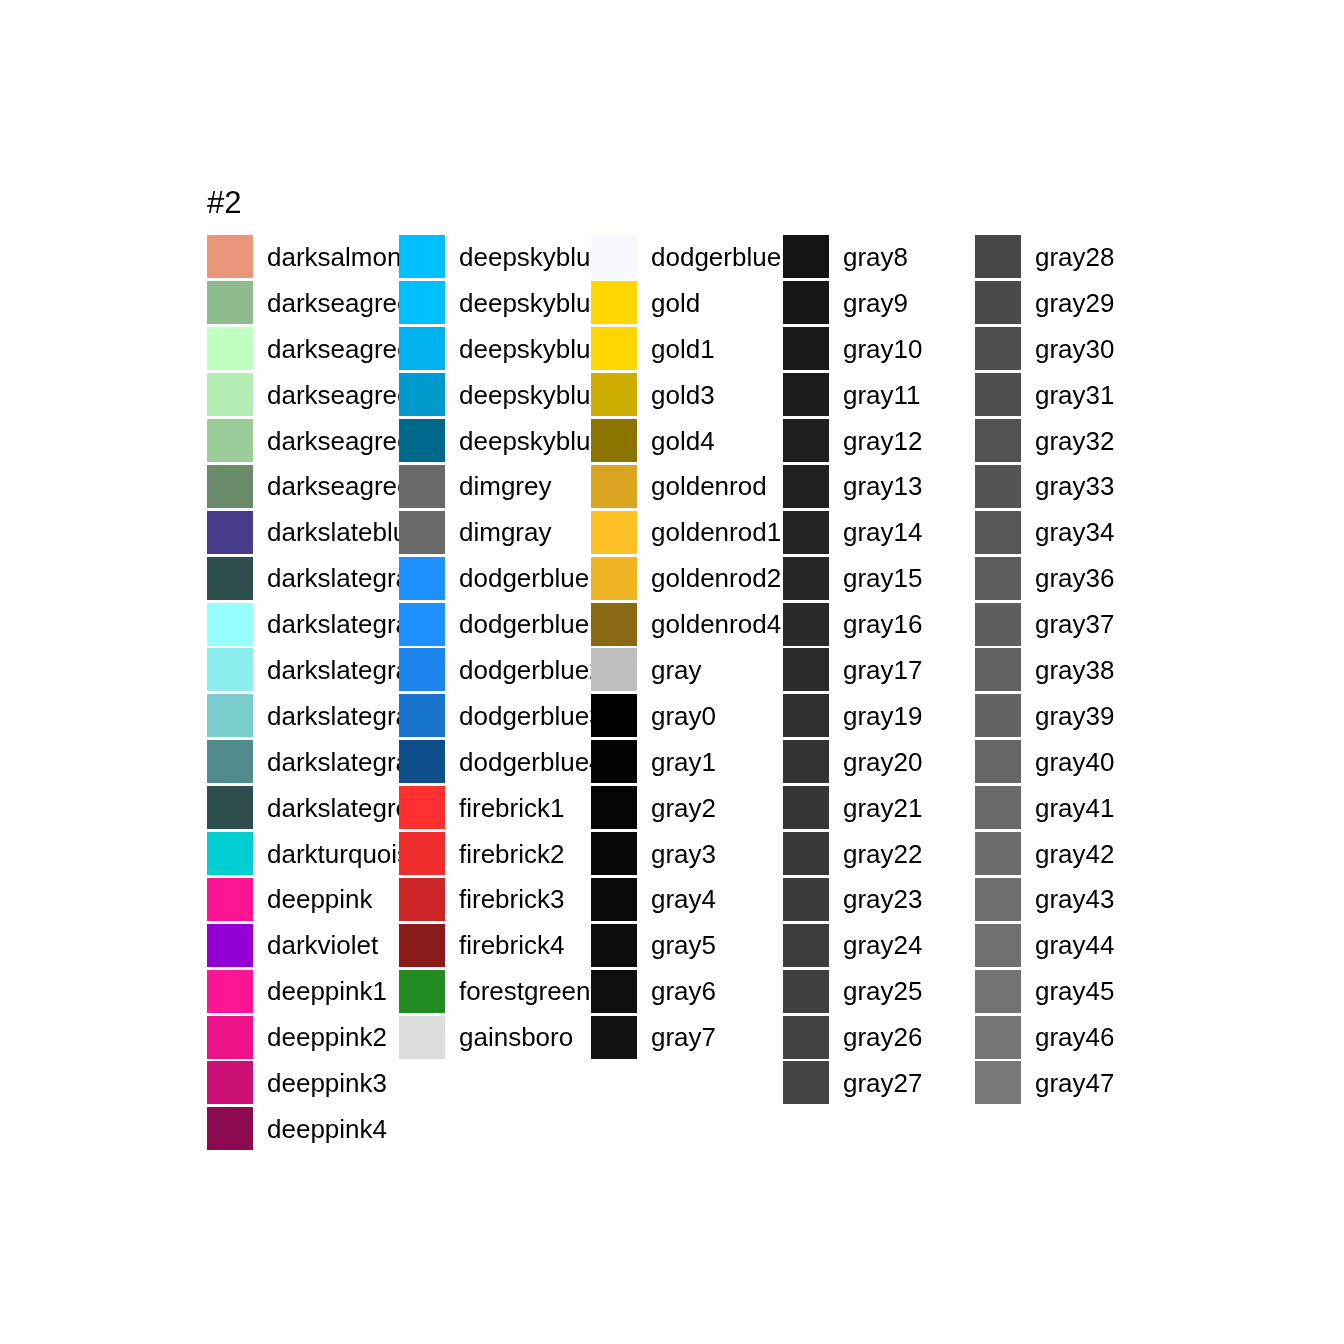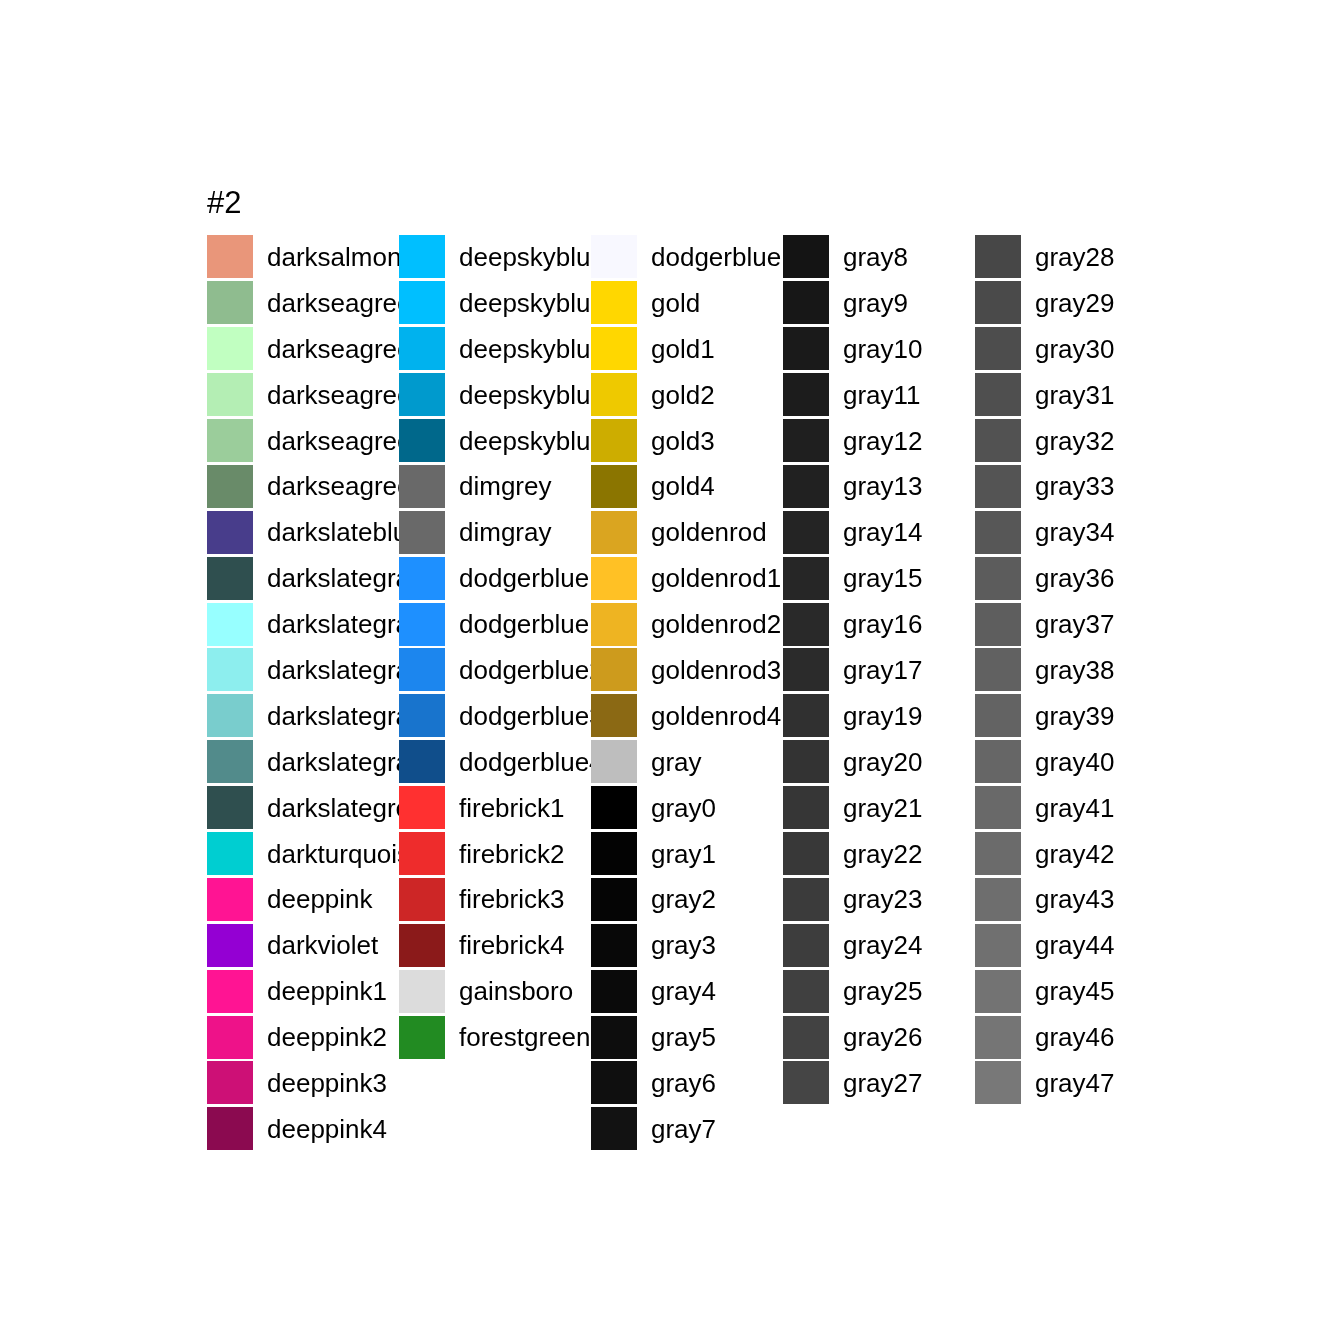--- a/index.html
+++ b/index.html
@@ -210,68 +210,60 @@
         </div>
         <div class="swatch-row">
           <div class="swatch-chip" style="background-color: rgb(205, 38, 38);"></div>
           <div class="swatch-label">firebrick3</div>
         </div>
         <div class="swatch-row">
           <div class="swatch-chip" style="background-color: rgb(139, 26, 26);"></div>
           <div class="swatch-label">firebrick4</div>
         </div>
         <div class="swatch-row">
+          <div class="swatch-chip" style="background-color: rgb(34, 139, 34);"></div>
+          <div class="swatch-label">forestgreen</div>
+        </div>
+        <div class="swatch-row">
           <div class="swatch-chip" style="background-color: rgb(220, 220, 220);"></div>
           <div class="swatch-label">gainsboro</div>
         </div>
-        <div class="swatch-row">
-          <div class="swatch-chip" style="background-color: rgb(34, 139, 34);"></div>
-          <div class="swatch-label">forestgreen</div>
-        </div>
       </div>
       <div class="swatch-column">
         <div class="swatch-row">
           <div class="swatch-chip" style="background-color: rgb(248, 248, 255);"></div>
           <div class="swatch-label">dodgerblue</div>
         </div>
         <div class="swatch-row">
           <div class="swatch-chip" style="background-color: rgb(255, 215, 0);"></div>
           <div class="swatch-label">gold</div>
         </div>
         <div class="swatch-row">
           <div class="swatch-chip" style="background-color: rgb(255, 215, 0);"></div>
           <div class="swatch-label">gold1</div>
         </div>
         <div class="swatch-row">
-          <div class="swatch-chip" style="background-color: rgb(238, 201, 0);"></div>
-          <div class="swatch-label">gold2</div>
-        </div>
-        <div class="swatch-row">
           <div class="swatch-chip" style="background-color: rgb(205, 173, 0);"></div>
           <div class="swatch-label">gold3</div>
         </div>
         <div class="swatch-row">
           <div class="swatch-chip" style="background-color: rgb(139, 117, 0);"></div>
           <div class="swatch-label">gold4</div>
         </div>
         <div class="swatch-row">
           <div class="swatch-chip" style="background-color: rgb(218, 165, 32);"></div>
           <div class="swatch-label">goldenrod</div>
         </div>
         <div class="swatch-row">
           <div class="swatch-chip" style="background-color: rgb(255, 193, 37);"></div>
           <div class="swatch-label">goldenrod1</div>
         </div>
         <div class="swatch-row">
           <div class="swatch-chip" style="background-color: rgb(238, 180, 34);"></div>
           <div class="swatch-label">goldenrod2</div>
-        </div>
-        <div class="swatch-row">
-          <div class="swatch-chip" style="background-color: rgb(205, 155, 29);"></div>
-          <div class="swatch-label">goldenrod3</div>
         </div>
         <div class="swatch-row">
           <div class="swatch-chip" style="background-color: rgb(139, 105, 20);"></div>
           <div class="swatch-label">goldenrod4</div>
         </div>
         <div class="swatch-row">
           <div class="swatch-chip" style="background-color: rgb(190, 190, 190);"></div>
           <div class="swatch-label">gray</div>
         </div>
         <div class="swatch-row">

